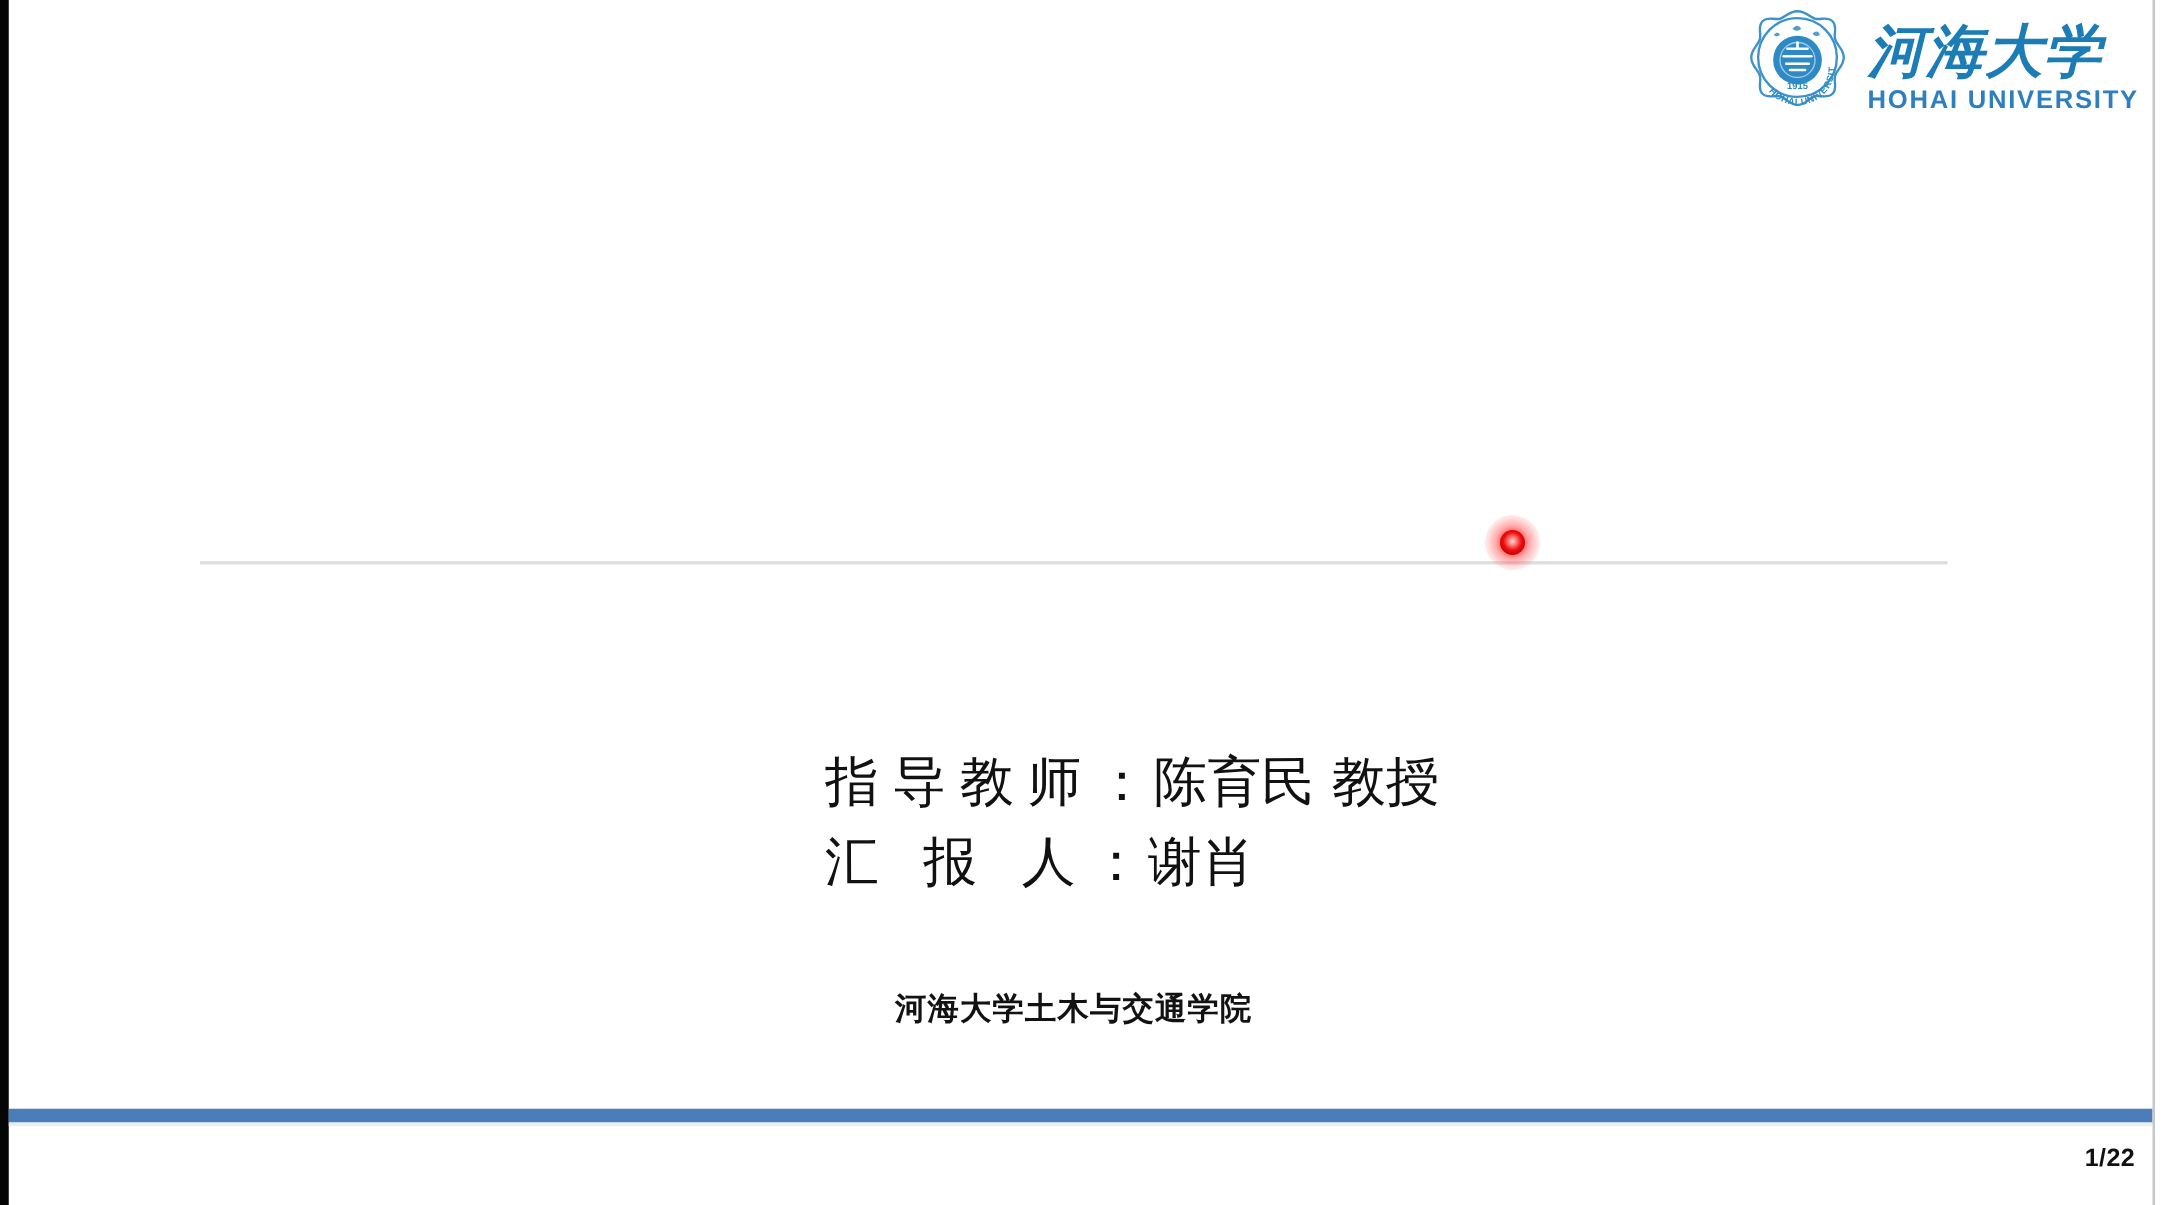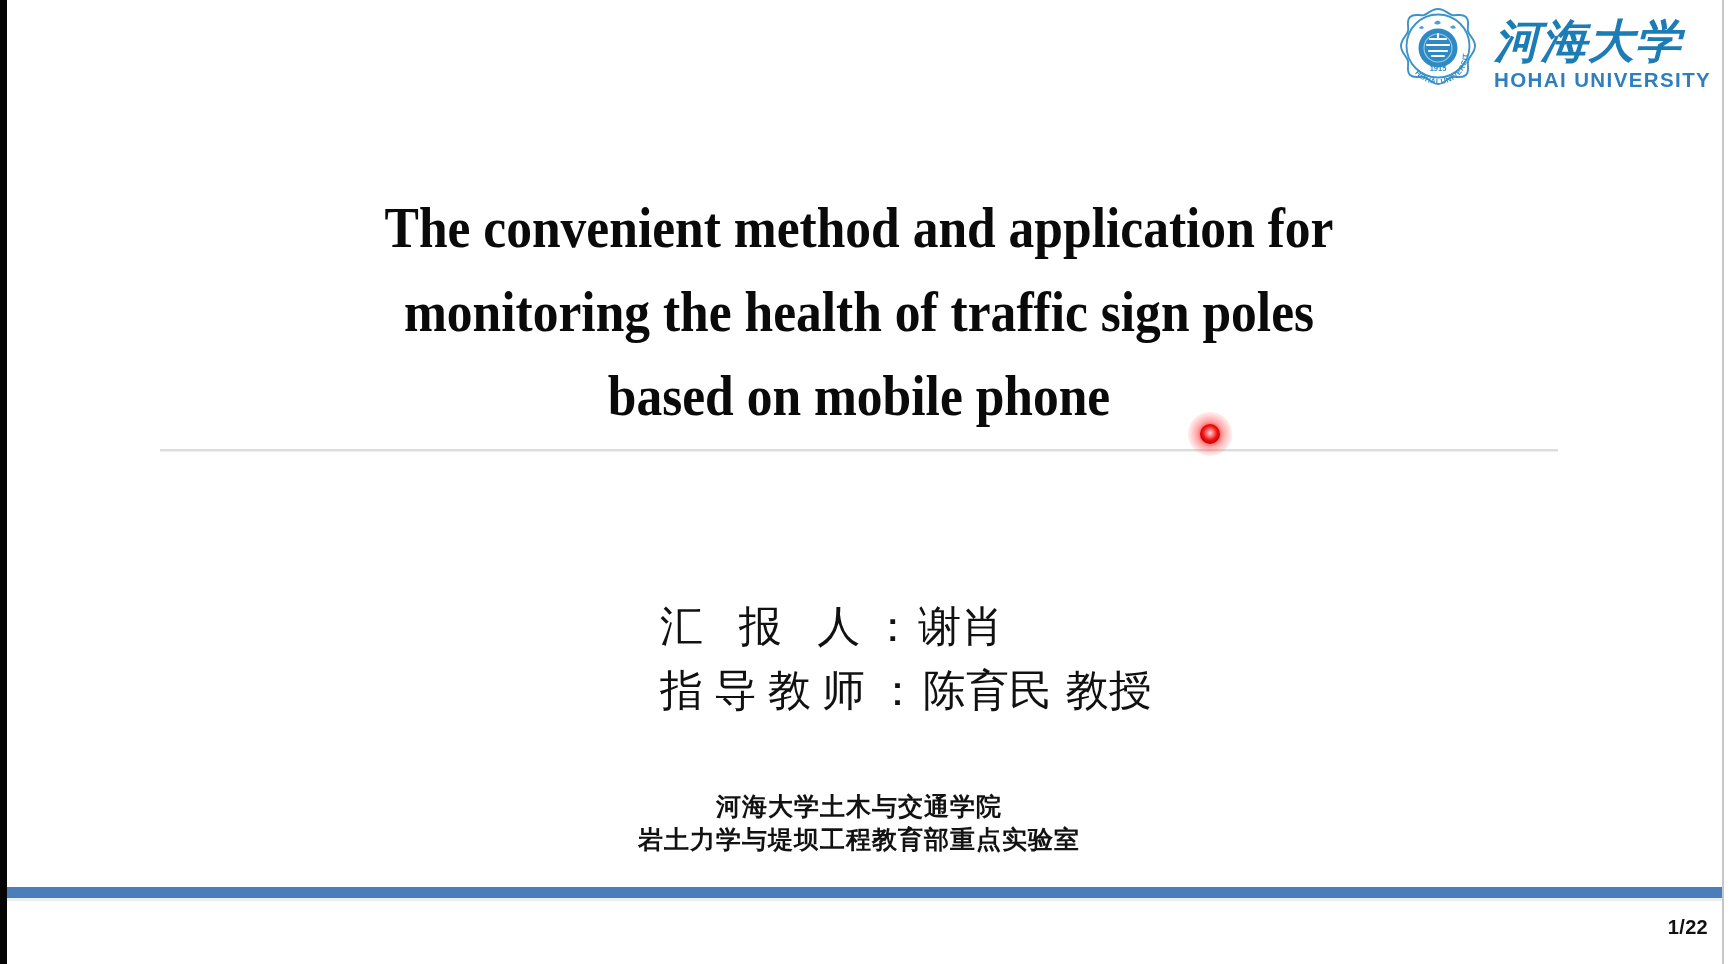--- a/index.html
+++ b/index.html
@@ -264,43 +264,37 @@
         </g>
       </svg>
     </div>
 
     <div class="wordmark">
       <div class="wordmark-cn">河海大学</div>
       <div class="wordmark-en">HOHAI UNIVERSITY</div>
     </div>
   </div>
 
-  <div class="title-wrap">
-    <div class="title-line">The convenient method and application for</div>
-    <div class="title-line">monitoring the health of traffic sign poles</div>
-    <div class="title-line">based on mobile phone</div>
-  </div>
 
   <div class="title-divider"></div>
 
   <div class="laser-dot"></div>
   <div class="laser-core"></div>
 
   <div class="presenter-block">
+    <div class="presenter-line">
+      <span class="lead">指导教师</span><span class="colon">：</span><span>陈育民 教授</span>
+    </div>
     <div class="presenter-line">
       <span class="lead">汇 报 人</span><span class="colon">：</span><span>谢肖</span>
     </div>
-    <div class="presenter-line">
-      <span class="lead">指导教师</span><span class="colon">：</span><span>陈育民 教授</span>
-    </div>
   </div>
 
   <div class="affiliation-block">
     <div class="affiliation-line">河海大学土木与交通学院</div>
-    <div class="affiliation-line">岩土力学与堤坝工程教育部重点实验室</div>
   </div>
 
   <div class="bottom-bar"></div>
   <div class="bottom-bar-shadow"></div>
 
   <div class="page-number">1/22</div>
 
   <div class="edge-right"></div>
   <div class="edge-right-fill"></div>
 

